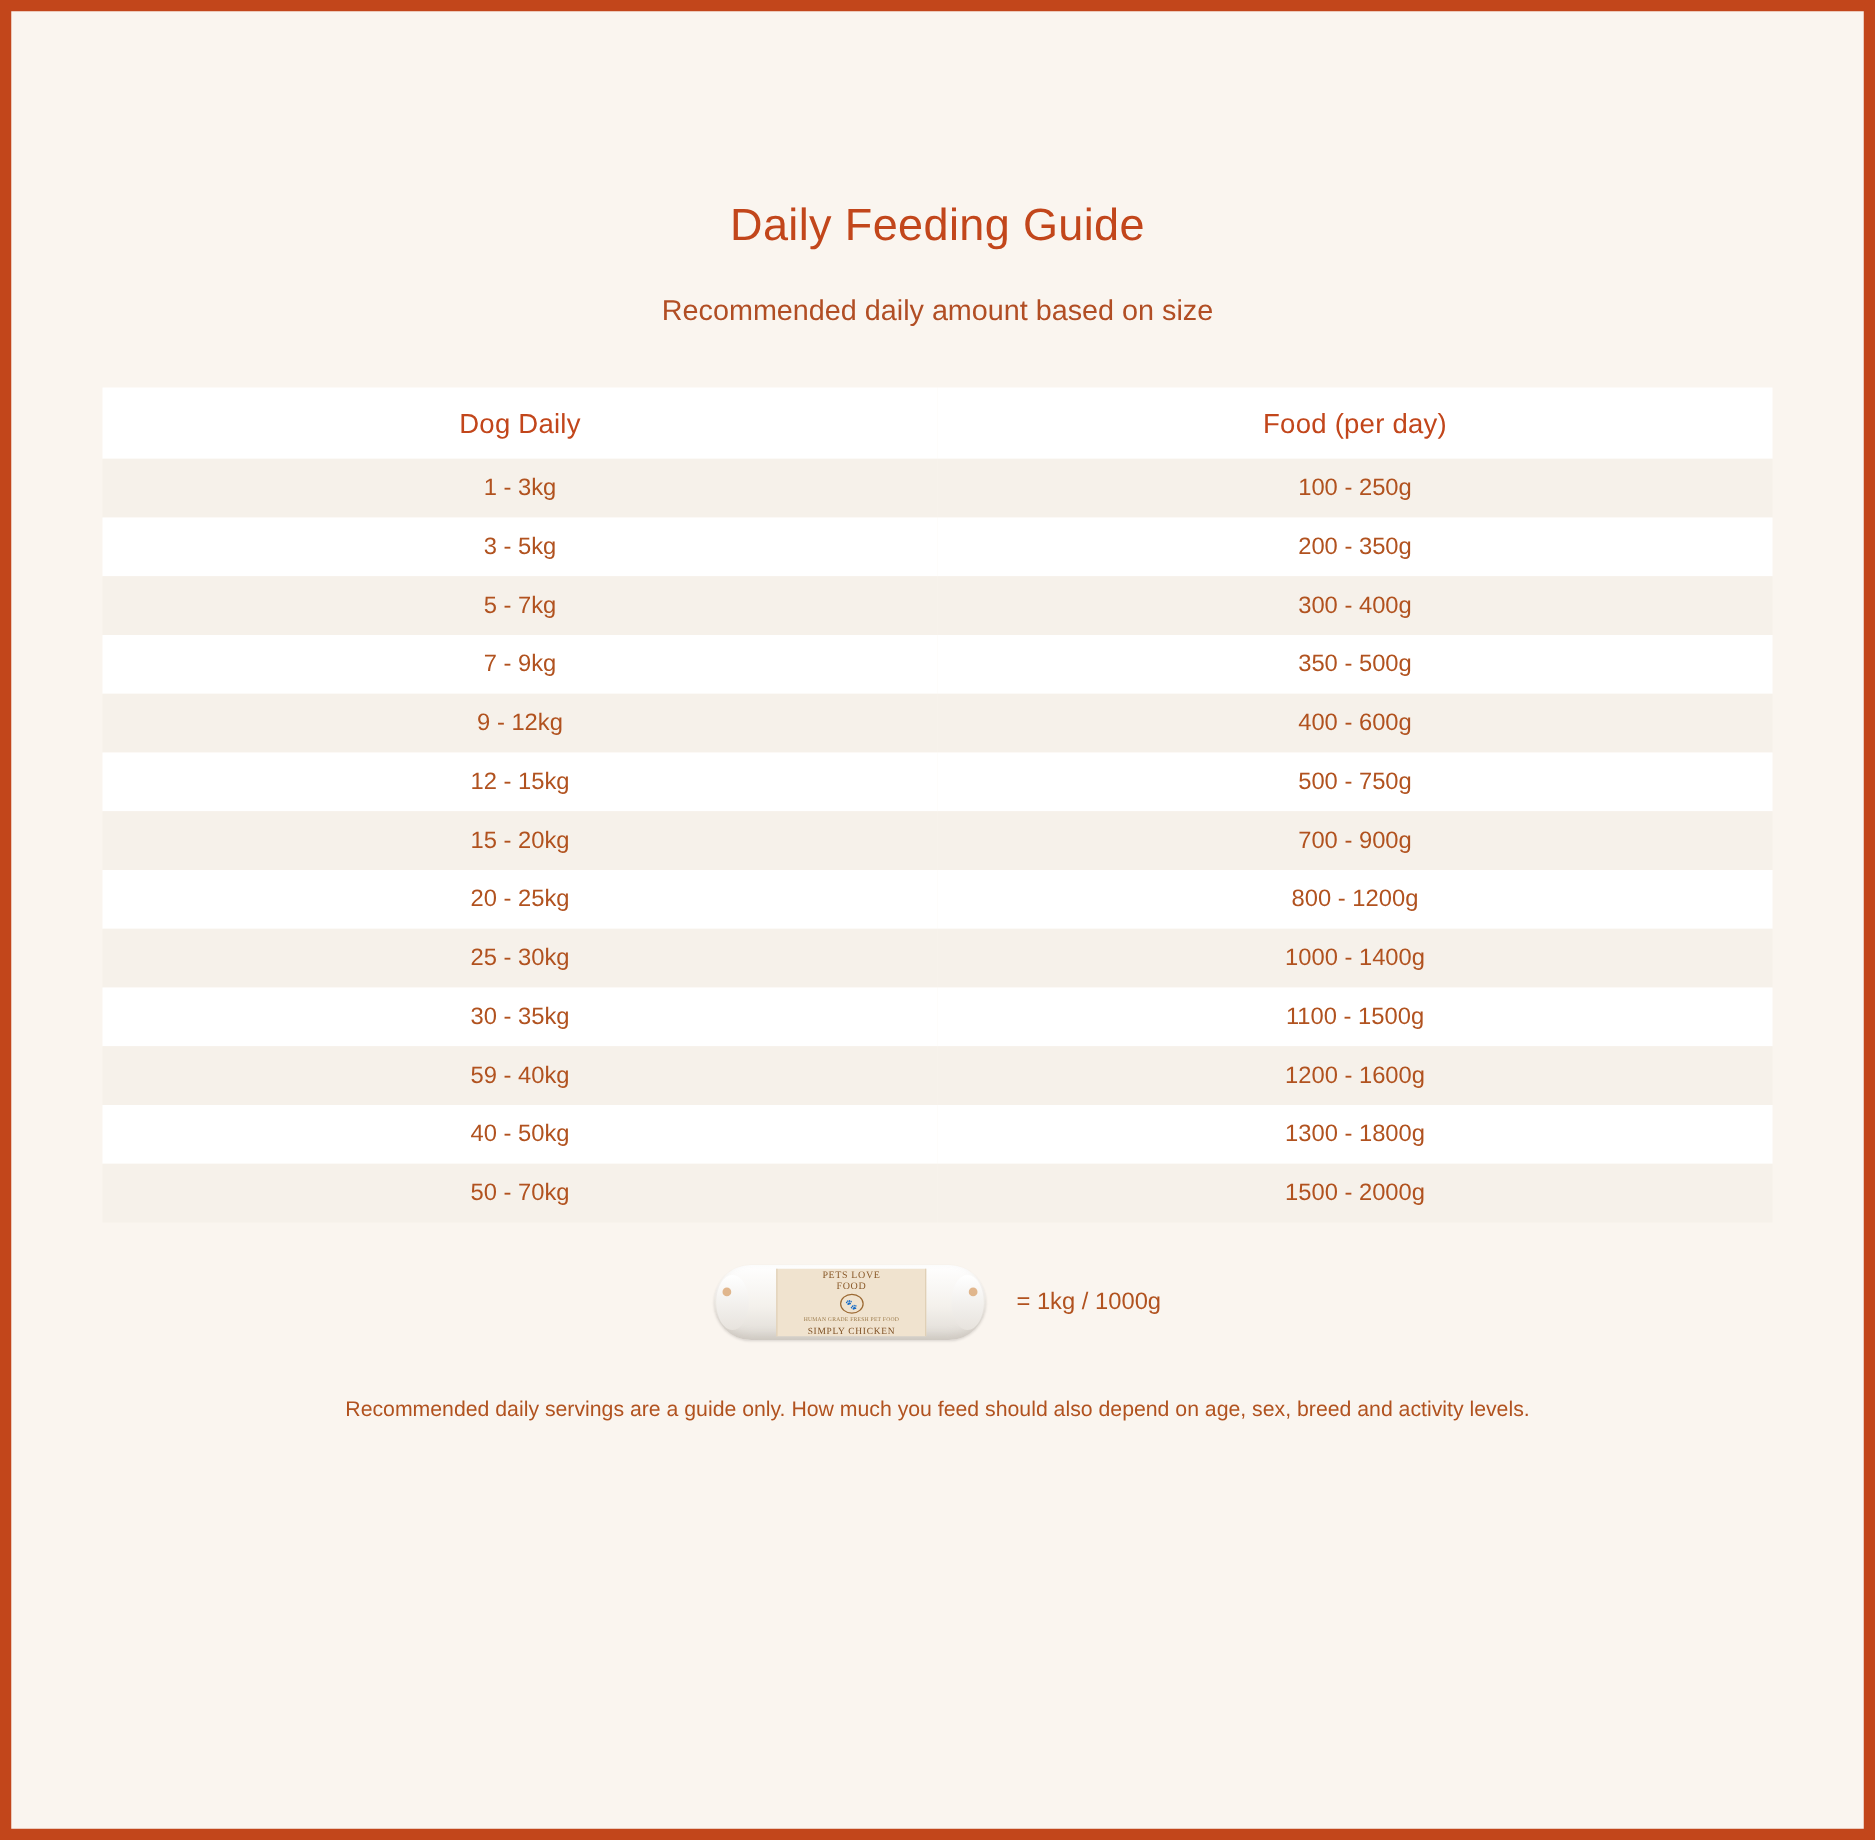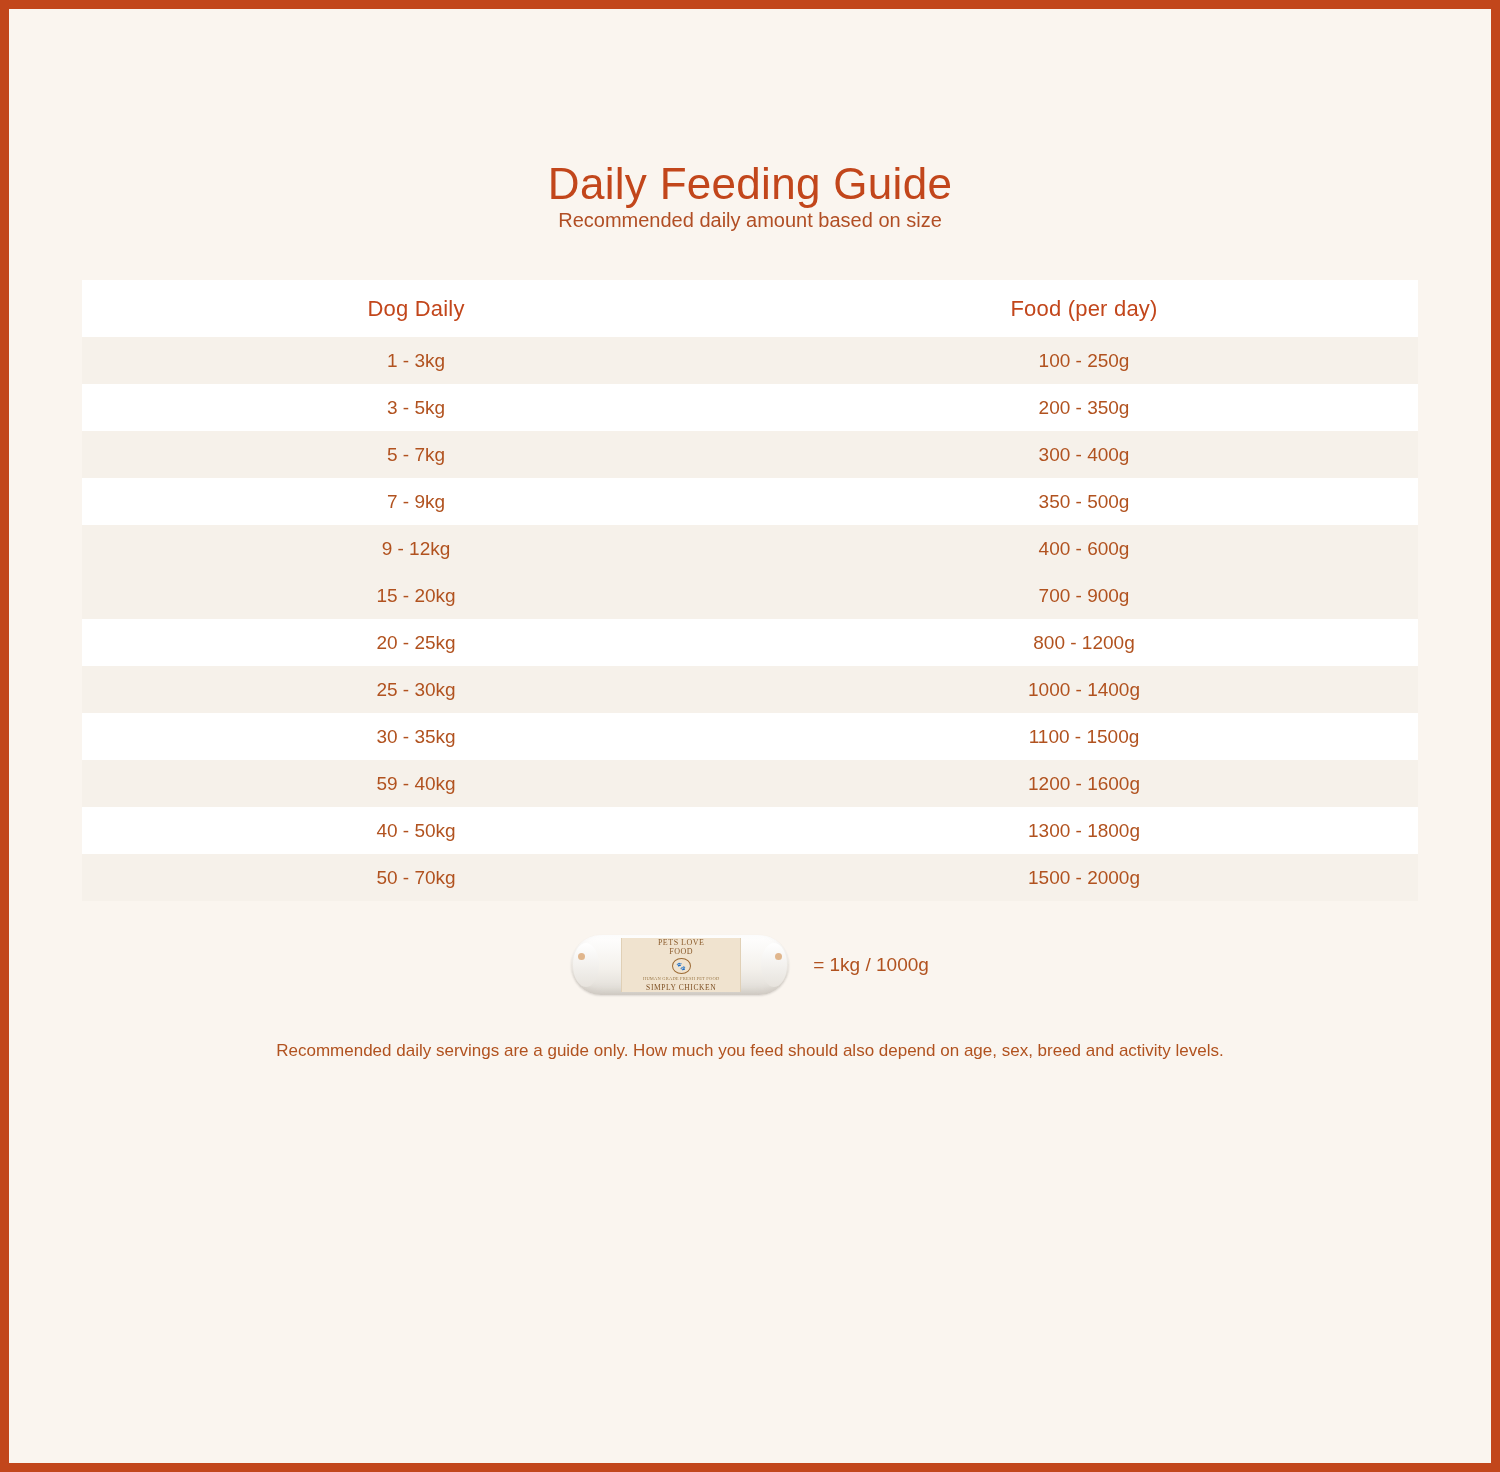--- a/index.html
+++ b/index.html
@@ -26,29 +26,30 @@
     left: 0;
     top: 0;
     right: 0;
     bottom: 0;
     display: flex;
     flex-direction: column;
     align-items: center;
     padding-top: 150px;
   }
   .title {
-    font-size: 44px;
+    font-size: 36px;
     color: #c2461b;
     letter-spacing: 0.3px;
     font-weight: 400;
     margin: 0;
   }
   .subtitle {
-    font-size: 20px;
+    font-size: 23px;
     color: #b14e24;
+    margin-top: 34px;
     font-weight: 400;
   }
   .table {
     margin-top: 48px;
     width: 1336px;
     border-collapse: collapse;
     table-layout: fixed;
   }
   .table td, .table th {
     padding: 0;
@@ -217,20 +218,24 @@
           <td>5 - 7kg</td>
           <td>300 - 400g</td>
         </tr>
         <tr class="row-even">
           <td>7 - 9kg</td>
           <td>350 - 500g</td>
         </tr>
         <tr class="row-odd">
           <td>9 - 12kg</td>
           <td>400 - 600g</td>
+        </tr>
+        <tr class="row-even">
+          <td>12 - 15kg</td>
+          <td>500 - 750g</td>
         </tr>
         <tr class="row-odd">
           <td>15 - 20kg</td>
           <td>700 - 900g</td>
         </tr>
         <tr class="row-even">
           <td>20 - 25kg</td>
           <td>800 - 1200g</td>
         </tr>
         <tr class="row-odd">

